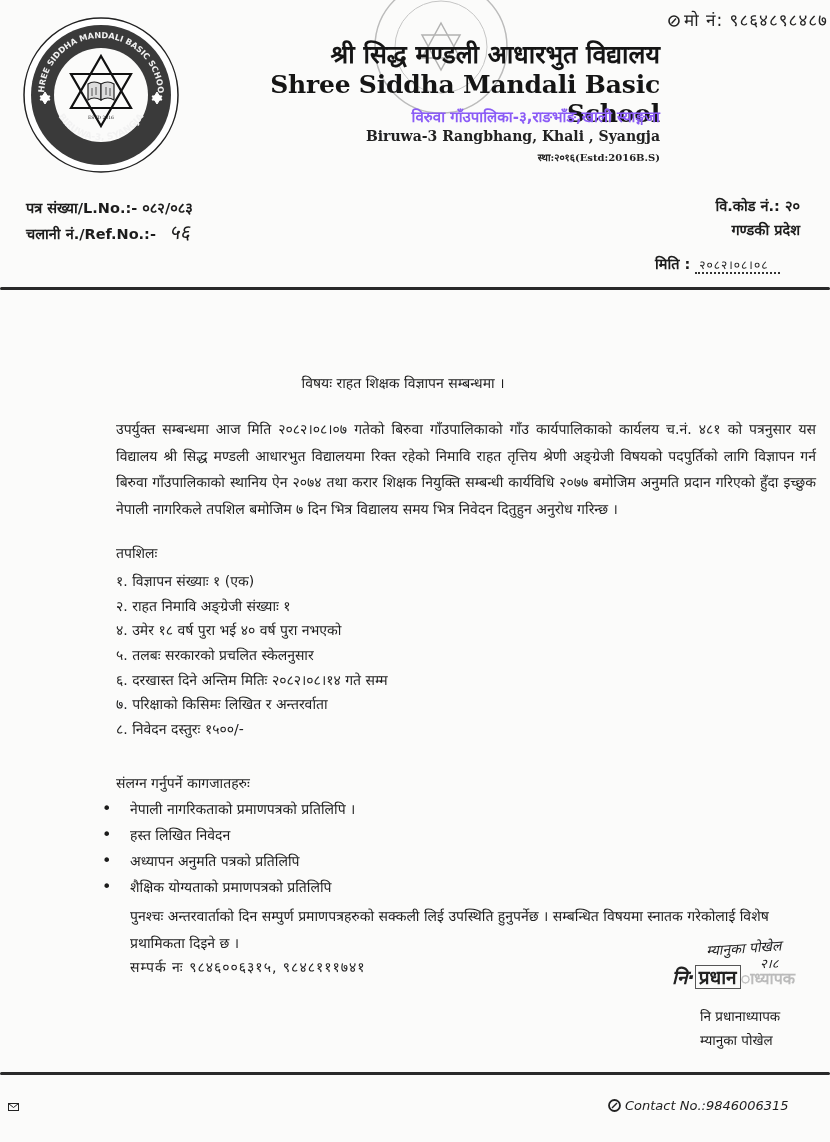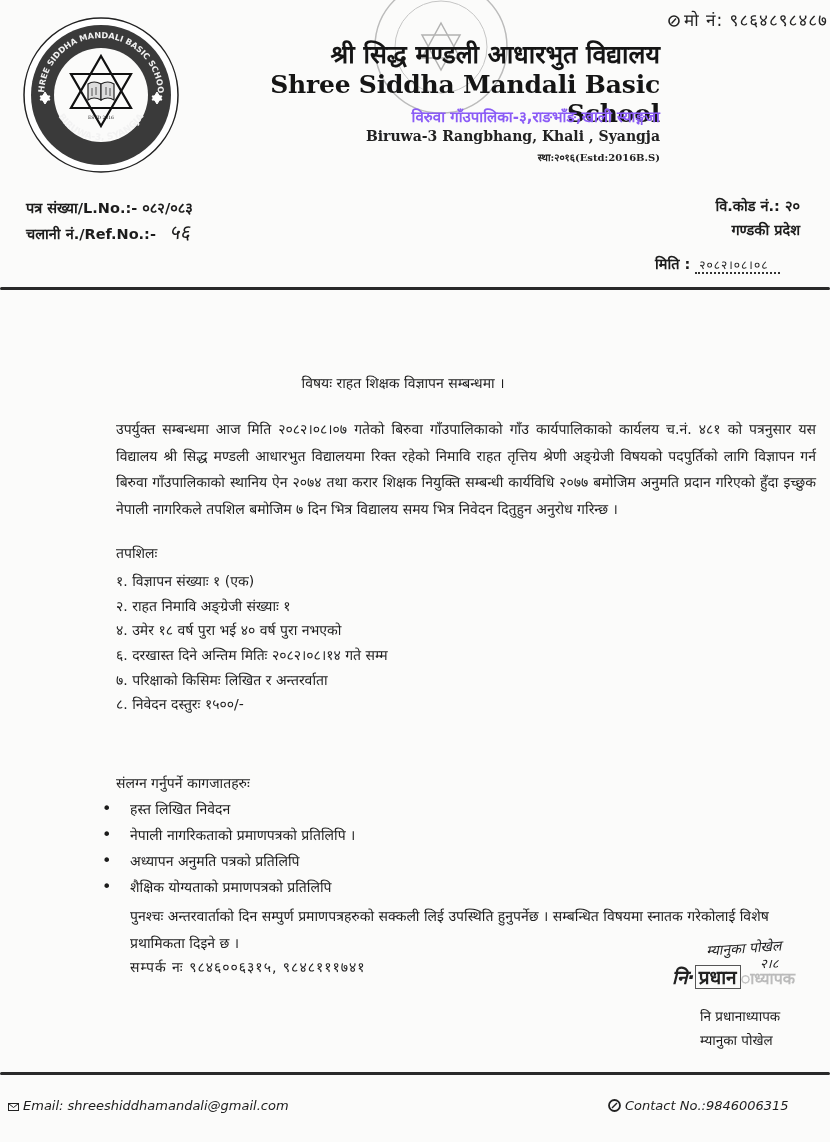--- a/index.html
+++ b/index.html
@@ -146,28 +146,29 @@
 <div class="abs rule" style="top:287px;"></div>
 
 <div class="abs subject">विषयः राहत शिक्षक विज्ञापन सम्बन्धमा ।</div>
 
 <div class="abs body para">उपर्युक्त सम्बन्धमा आज मिति २०८२।०८।०७ गतेको बिरुवा गाँउपालिकाको गाँउ कार्यपालिकाको कार्यलय च.नं. ४८१ को  पत्रनुसार यस विद्यालय श्री सिद्ध मण्डली आधारभुत विद्यालयमा रिक्त रहेको निमावि राहत तृत्तिय श्रेणी अङ्ग्रेजी विषयको पदपुर्तिको लागि विज्ञापन गर्न बिरुवा गाँउपालिकाको स्थानिय ऐन २०७४ तथा करार शिक्षक नियुक्ति सम्बन्धी कार्यविधि २०७७ बमोजिम अनुमति प्रदान गरिएको हुँदा इच्छुक नेपाली नागरिकले तपशिल बमोजिम ७ दिन भित्र विद्यालय समय भित्र निवेदन दितुहुन अनुरोध गरिन्छ ।</div>
 <div class="abs body tapashil">तपशिलः</div>
 <div class="abs body items">
   <div>१. विज्ञापन संख्याः १ (एक)</div>
   <div>२. राहत निमावि अङ्ग्रेजी संख्याः १</div>
   <div>४. उमेर १८ वर्ष पुरा भई ४० वर्ष पुरा नभएको</div>
+  <div>५. तलबः सरकारको प्रचलित स्केलनुसार</div>
   <div>६.  दरखास्त दिने अन्तिम मितिः २०८२।०८।१४ गते सम्म</div>
   <div>७. परिक्षाको किसिमः लिखित र अन्तरर्वाता</div>
   <div>८. निवेदन दस्तुरः १५००/-</div>
 </div>
 <div class="abs body attach-head">संलग्न गर्नुपर्ने कागजातहरुः</div>
 <div class="abs bullets">
+  <div class="b">नेपाली नागरिकताको प्रमाणपत्रको प्रतिलिपि ।</div>
   <div class="b">हस्त लिखित निवेदन</div>
-  <div class="b">नेपाली नागरिकताको प्रमाणपत्रको प्रतिलिपि ।</div>
   <div class="b">अध्यापन अनुमति पत्रको प्रतिलिपि</div>
   <div class="b">शैक्षिक योग्यताको प्रमाणपत्रको प्रतिलिपि</div>
 </div>
 <div class="abs ps">पुनश्चः अन्तरवार्ताको दिन सम्पुर्ण प्रमाणपत्रहरुको सक्कली लिई उपस्थिति हुनुपर्नेछ । सम्बन्धित विषयमा स्नातक गरेकोलाई विशेष प्रथामिकता दिइने छ ।</div>
 <div class="abs contact">सम्पर्क नः ९८४६००६३१५, ९८४८१११७४१</div>
 
 <div class="abs sign-hand">म्यानुका पोखेल</div>
 <div class="abs sign-hand2">२।८</div>
 <div class="abs stamp-box">
   <span>नि·</span><span class="box">प्रधान</span><span class="faded">ाध्यापक</span>
@@ -178,21 +179,21 @@
 </div>
 
 <div class="abs rule" style="top:1072px;"></div>
 
 <div class="abs footer-email">
   <span class="icon-inline">
     <svg width="11" height="8" viewBox="0 0 11 8">
         <rect x="0.5" y="0.5" width="10" height="7" fill="none" stroke="#222"></rect>
         <path d="M0.5 0.5 L5.5 4.5 L10.5 0.5" fill="none" stroke="#222"></path>
       </svg>
-  </span><span>Email: shreeshiddhamandali@gmail.com</span>
+  </span>
 </div>
 <div class="abs footer-contact">
   <span class="icon-inline">
     <svg width="13" height="13" viewBox="0 0 13 13">
         <circle cx="6.5" cy="6.5" r="5.5" fill="none" stroke="#222" stroke-width="1.8"></circle>
         <path d="M4 9 L9 4" stroke="#222" stroke-width="1.5"></path>
       </svg>
   </span><span>Contact No.:9846006315</span>
 </div>
 

